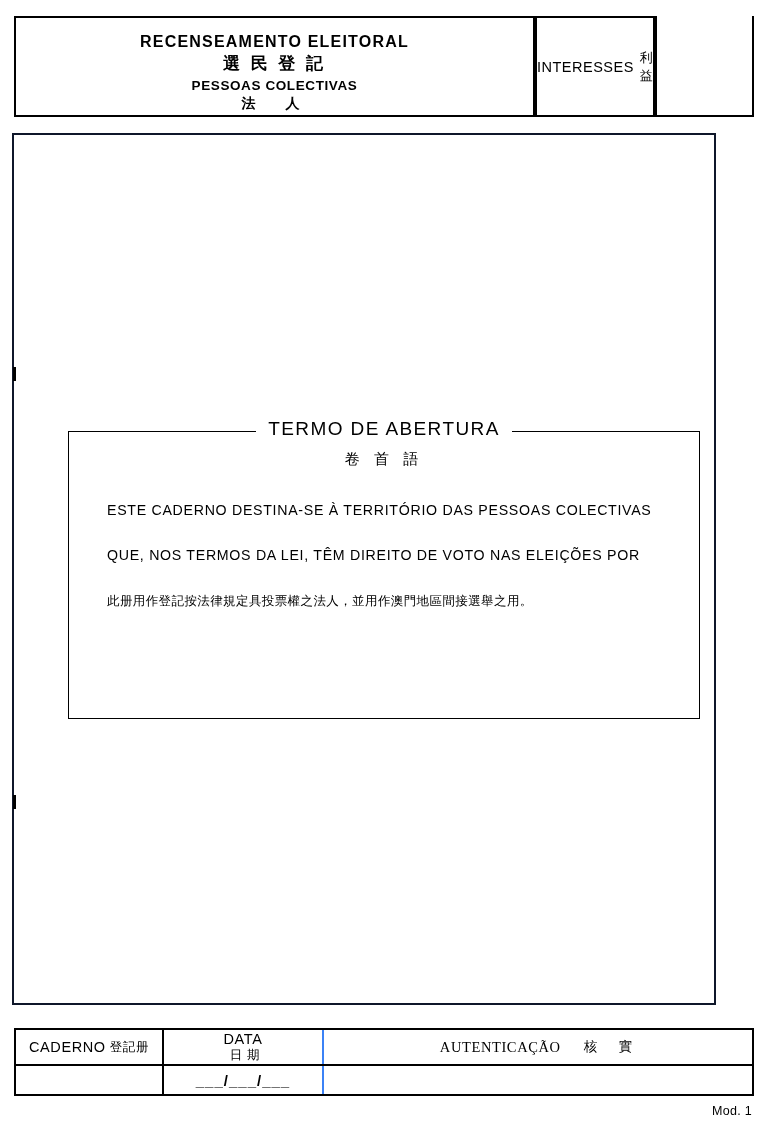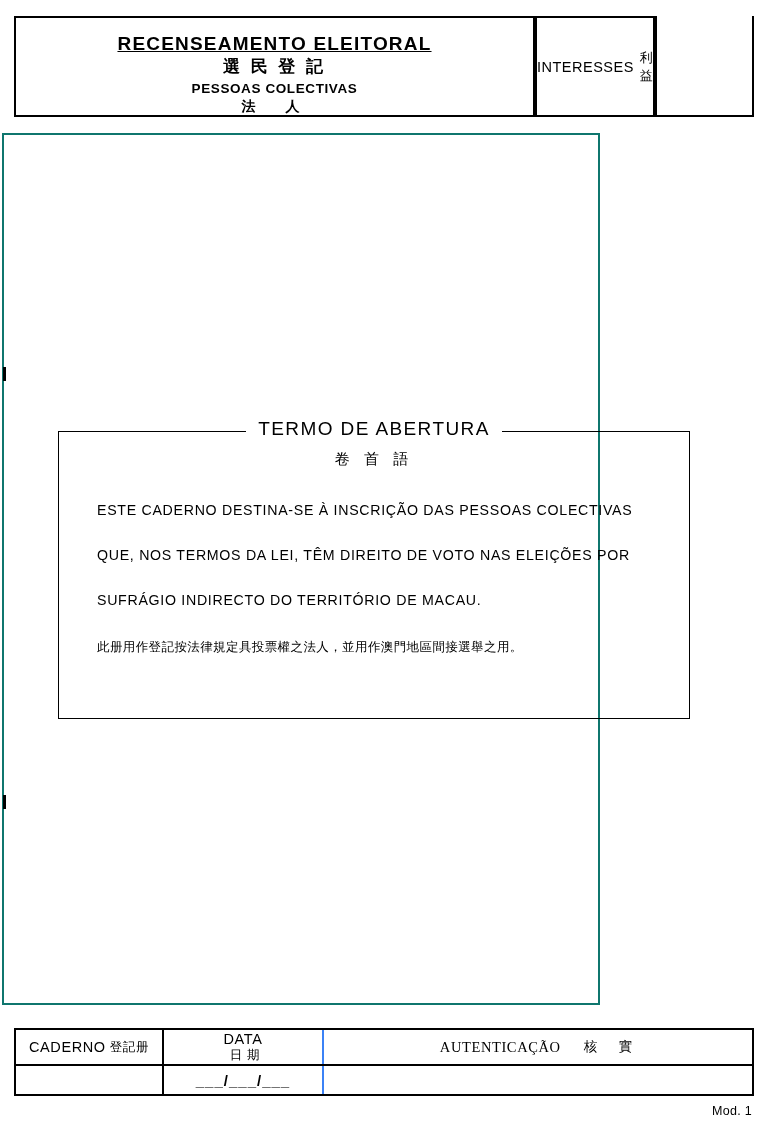--- a/index.html
+++ b/index.html
@@ -38,25 +38,24 @@
     height: 101px;
     border: 2px solid #000;
     box-sizing: border-box;
     display: flex;
     flex-direction: column;
     align-items: center;
     justify-content: flex-start;
     padding-top: 16px;
   }
   .title-main {
-    font-size: 19px;
+    font-size: 16px;
     font-weight: bold;
     letter-spacing: 1.2px;
     line-height: 1.05;
-    text-decoration: underline;
   }
   .title-cn {
     font-size: 17px;
     font-weight: bold;
     letter-spacing: 3px;
     margin-top: 1px;
   }
   .title-sub {
     font-size: 13.5px;
     font-weight: bold;
@@ -98,25 +97,25 @@
   .header-blank {
     flex: 1 1 auto;
     border: 2px solid #000;
     border-top: none;
     box-sizing: border-box;
   }
 
   
   .body-box {
     position: absolute;
-    left: 2px;
+    left: 12px;
     top: 133px;
-    width: 598px;
+    width: 704px;
     height: 872px;
-    border: 2px solid #0f766e;
+    border: 2px solid #0f172a;
     box-sizing: border-box;
   }
 
   
   .tick {
     position: absolute;
     left: -1px;
     width: 3px;
     height: 14px;
     background: #000;
@@ -251,23 +250,22 @@
     <span class="tick t1"></span>
     <span class="tick t2"></span>
 
     <div class="termo">
       <div class="termo-legend">
         <span>TERMO DE ABERTURA</span>
       </div>
       <div class="termo-legend-cn">卷 首 語</div>
 
       <div class="termo-para">
-        <div class="termo-line">ESTE CADERNO DESTINA-SE À INSCRIÇÃO DAS PESSOAS COLECTIVAS</div>
+        <div class="termo-line">ESTE CADERNO DESTINA-SE À TERRITÓRIO DAS PESSOAS COLECTIVAS</div>
         <div class="termo-line">QUE, NOS TERMOS DA LEI, TÊM DIREITO DE VOTO NAS ELEIÇÕES POR</div>
-        <div class="termo-line">SUFRÁGIO INDIRECTO DO TERRITÓRIO DE MACAU.</div>
       </div>
       <div class="termo-cn-line">此册用作登記按法律規定具投票權之法人，並用作澳門地區間接選舉之用。</div>
     </div>
 
   </div>
 
   <div class="footer-table">
     <div class="footer-head">
       <div class="fcell c1">
         <span>CADERNO</span>

